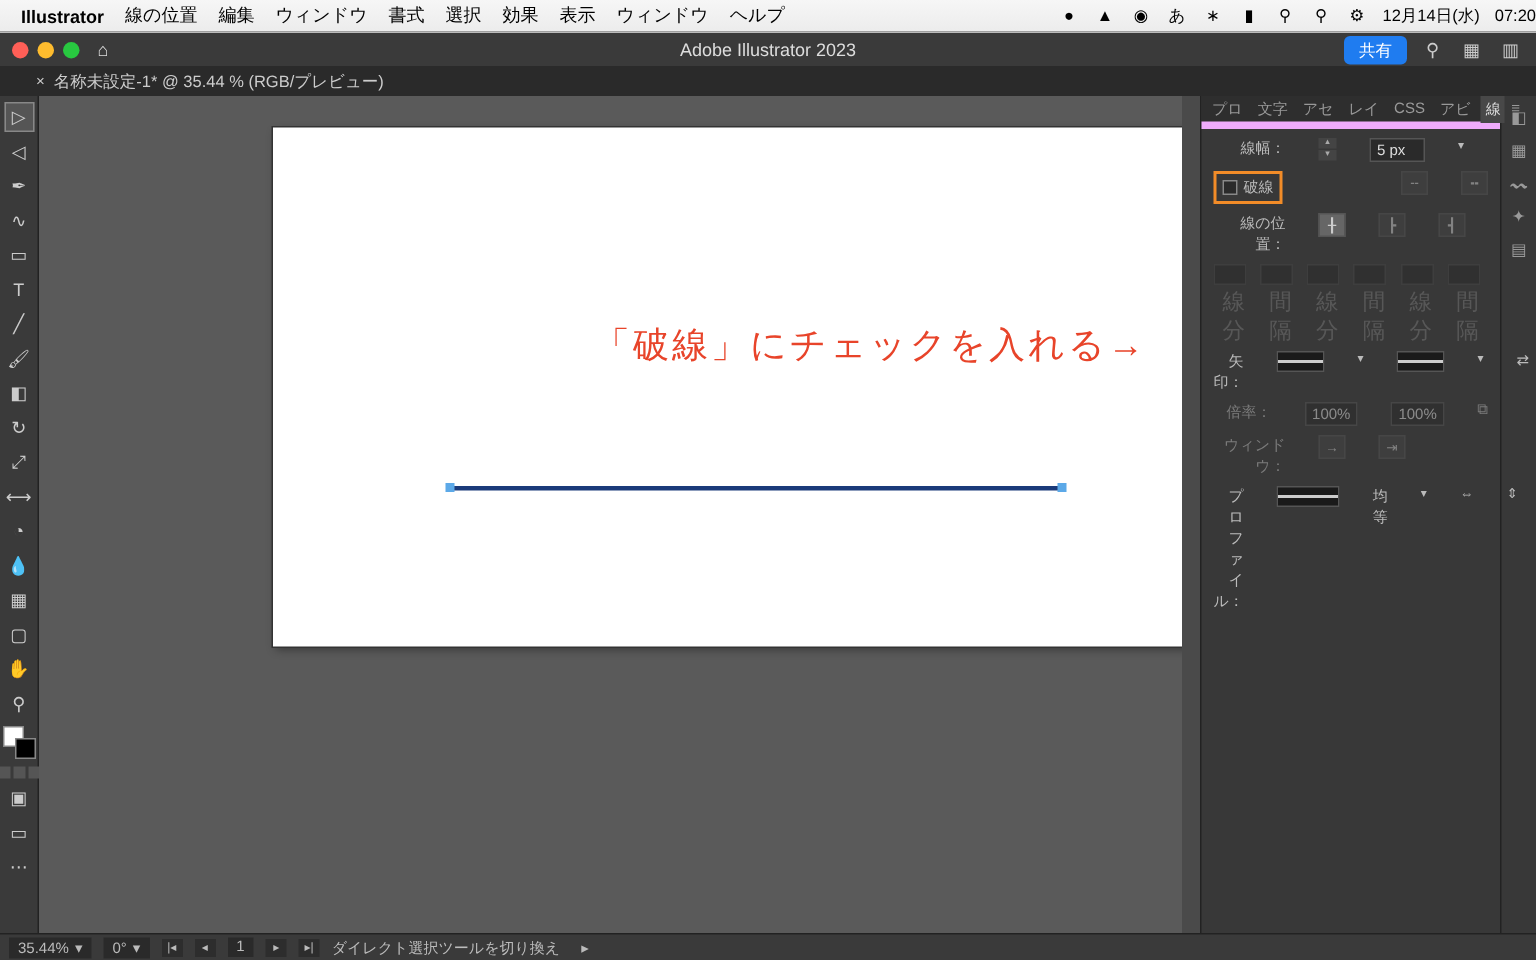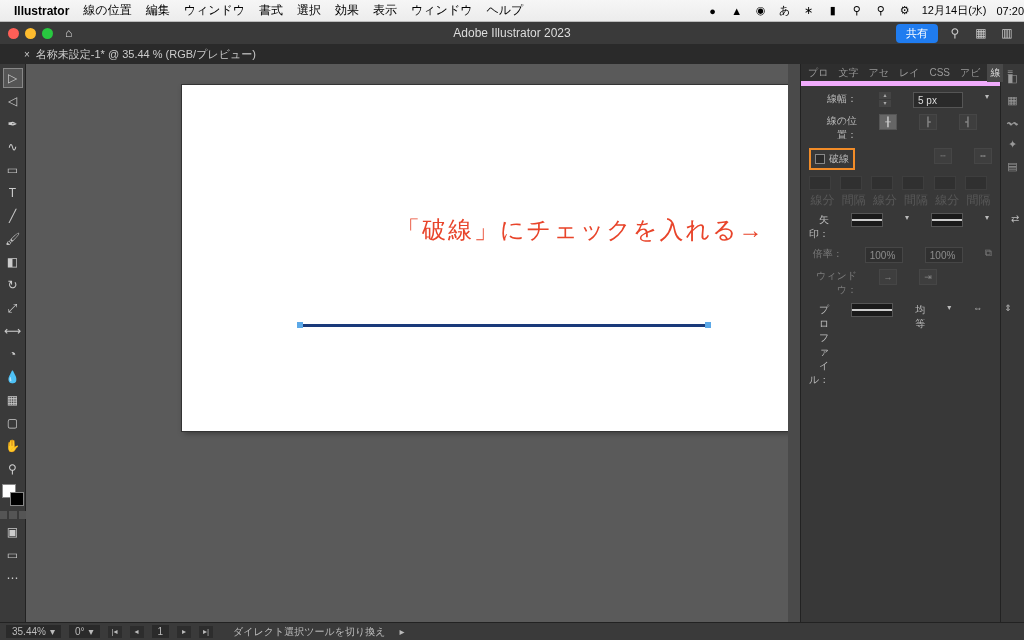--- a/index.html
+++ b/index.html
@@ -53,33 +53,33 @@
 
 .right-panels { width:200px; background:#383838; border-left:1px solid #222; display:flex; flex-direction:column; position:relative; }
 .panel-tabs { height:22px; background:#2e2e2e; display:flex; align-items:center; font-size:10px; color:#999; padding:0 4px; gap:4px; border-bottom:5px solid #f0abfc; }
 .panel-tab { padding:2px 3px; white-space:nowrap; }
 .panel-tab.active { background:#484848; color:#ddd; }
 .panel-close { margin-left:auto; font-size:10px; }
 
 .panel-body { padding:6px 8px; color:#bbb; font-size:10px; }
 .row { display:flex; align-items:flex-start; gap:22px; margin-bottom:6px; }
 .row .lbl { width:48px; text-align:right; }
-.num-input { background:#2a2a2a; border:1px solid #555; color:#ddd; width:50px; height:16px; font-size:10px; padding:0 4px; display:flex; align-items:center; }
+.num-input { background:#2a2a2a; border:1px solid #555; color:#ddd; width:37px; height:16px; font-size:10px; padding:0 4px; display:flex; align-items:center; }
 .stepper { display:flex; flex-direction:column; gap:1px; }
 .step-btn { width:12px; height:7px; background:#444; font-size:6px; text-align:center; line-height:7px; color:#aaa; }
 .icon-btn { width:18px; height:16px; background:#444; border:1px solid #555; display:flex; align-items:center; justify-content:center; font-size:9px; color:#ccc; }
 .icon-btn.active { background:#666; }
 
 .dashed-box { border:2px solid #f28c28; padding:2px 4px; display:inline-flex; align-items:center; gap:4px; }
 .checkbox { width:10px; height:10px; border:1px solid #888; background:#2a2a2a; }
 
 .dash-grid { display:grid; grid-template-columns: repeat(6, 1fr); gap:4px; margin:4px 0; }
 .dash-cell { text-align:center; }
 .dash-input { width:22px; height:14px; background:#2a2a2a; border:1px solid #444; }
-.dash-lbl { font-size:12px; color:#777; margin-top:2px; }
+.dash-lbl { font-size:15px; color:#777; margin-top:2px; }
 
 .arrow-preview { width:46px; height:14px; background:#1a1a1a; border:1px solid #555; display:flex; align-items:center; justify-content:center; }
 .arrow-line { width:30px; height:2px; background:#ccc; }
 
 .profile-preview { width:60px; height:14px; background:#1a1a1a; border:1px solid #555; display:flex; align-items:center; justify-content:center; }
 
 .disabled { opacity:.5; }
 
 
 .dock-col { width:24px; background:#383838; border-left:1px solid #222; display:flex; flex-direction:column; align-items:center; padding-top:6px; gap:6px; }
@@ -205,34 +205,34 @@
       <div class="row">
         <span class="lbl">線幅：</span>
         <div class="stepper">
             <div class="step-btn">▴</div>
             <div class="step-btn">▾</div>
           </div>
         <div class="num-input">5 px</div>
         <span style="font-size:8px;">▾</span>
       </div>
       <div class="row">
-        <span class="lbl">線の位置：</span>
-        <div class="icon-btn active">╂</div>
-        <div class="icon-btn disabled">┣</div>
-        <div class="icon-btn disabled">┫</div>
-      </div>
-
-      <div class="row">
         <span class="dashed-box">
           <span class="checkbox"></span>
           <span>破線</span>
         </span>
         <span style="flex:1"></span>
         <div class="icon-btn disabled">╌</div>
         <div class="icon-btn disabled">╍</div>
+      </div>
+
+      <div class="row">
+        <span class="lbl">線の位置：</span>
+        <div class="icon-btn active">╂</div>
+        <div class="icon-btn disabled">┣</div>
+        <div class="icon-btn disabled">┫</div>
       </div>
 
       <div class="dash-grid disabled">
         <div class="dash-cell">
             <div class="dash-input"></div>
             <div class="dash-lbl">線分</div>
           </div>
         <div class="dash-cell">
             <div class="dash-input"></div>
             <div class="dash-lbl">間隔</div>
@@ -312,15 +312,15 @@
       <span>0°</span> 
       <span>▾</span>
     </span>
   <div class="sb-btn">|◂</div>
   <div class="sb-btn">◂</div>
   <span class="sel-like">
       <span>1</span>
     </span>
   <div class="sb-btn">▸</div>
   <div class="sb-btn">▸|</div>
-  <span style="margin-left:12px;">ダイレクト選択ツールを切り換え</span>
+  <span style="">ダイレクト選択ツールを切り換え</span>
   <span style="margin-left:6px;">▸</span>
 </div>
 
 </body></html>

